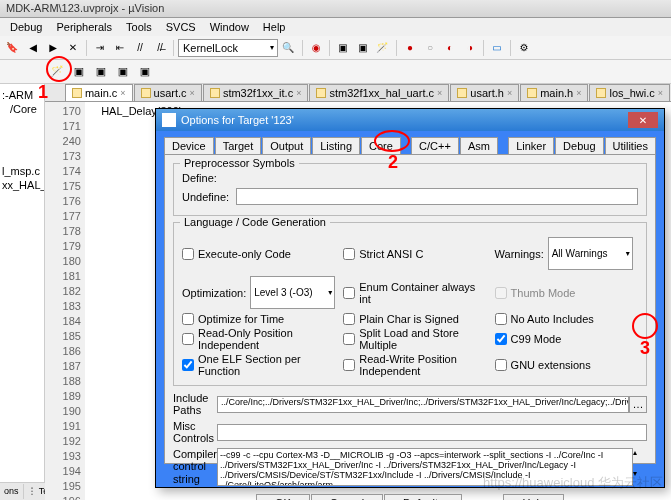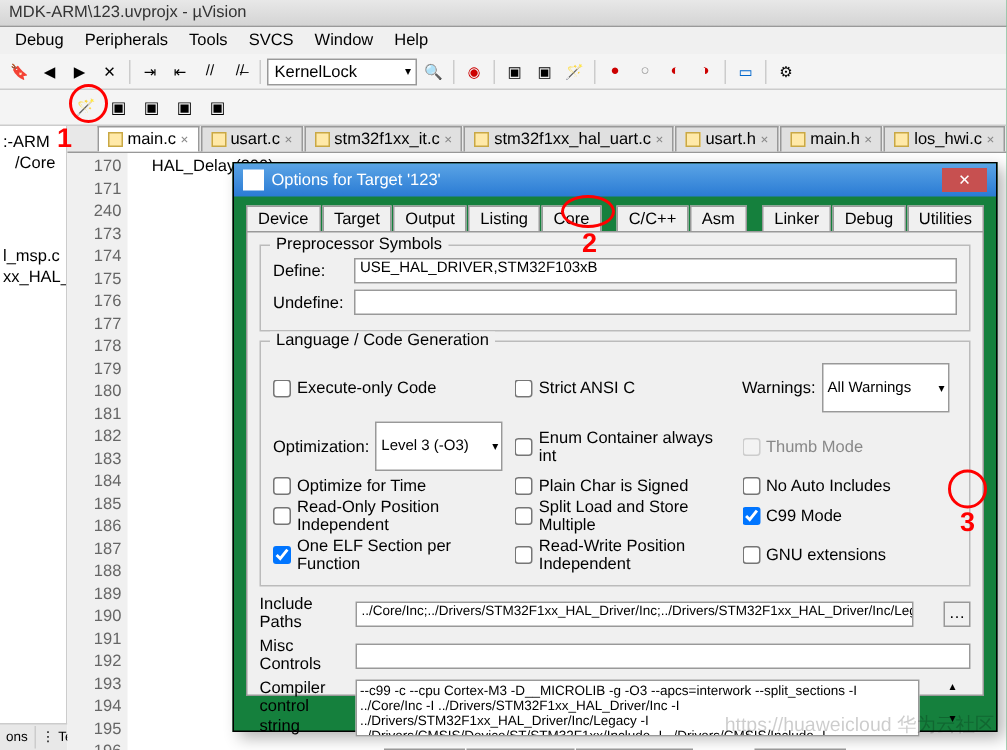--- a/index.html
+++ b/index.html
@@ -23,41 +23,41 @@
 .file-tabs{height:22px;background:#e8e8e8;display:flex;align-items:end;border-bottom:1px solid #999;padding-left:20px;gap:0}
 .file-tab{background:#fff;border:1px solid #999;border-bottom:none;padding:2px 6px;display:flex;align-items:center;gap:3px;font-size:10px;margin-right:1px}
 .file-tab.inactive{background:#e0e0e0}
 .ft-icon{width:10px;height:10px;background:#ffe9a8;border:1px solid #c9a845;display:inline-block}
 .ft-close{font-size:9px;color:#888}
 .code-area{flex:1;display:flex;background:#fff}
 .gutter{width:40px;background:#f0f0f0;text-align:right;padding:2px 4px 0 0;color:#666;font-family:monospace;font-size:11px;line-height:15px}
 .gutter div{height:15px}
 .code-text{flex:1;padding:2px 4px;font-family:monospace;font-size:11px;line-height:15px;color:#000}
 .code-text div{height:15px;white-space:pre}
-.dialog{position:absolute;left:155px;top:108px;width:510px;height:380px;background:#15803d;border:1px solid #000;box-shadow:4px 4px 10px rgba(0,0,0,.3);z-index:50}
+.dialog{position:absolute;left:155px;top:108px;width:510px;height:380px;background:#3b82f6;border:1px solid #000;box-shadow:4px 4px 10px rgba(0,0,0,.3);z-index:50}
 .dialog-title{background:linear-gradient(#5ba4e5,#2a7bd4);color:#fff;height:22px;display:flex;align-items:center;padding:0 6px;justify-content:space-between}
 .dialog-title-left{display:flex;align-items:center;gap:5px}
 .dlg-icon{width:14px;height:14px;background:#fff;display:inline-block}
 .dlg-close{width:30px;height:16px;background:#c75050;color:#fff;display:flex;align-items:center;justify-content:center;font-size:10px}
 .dialog-tabs{display:flex;padding:6px 8px 0 8px;gap:1px}
 .dtab{padding:2px 7px;border:1px solid #999;background:#f0f0f0;border-bottom:none;font-size:11px;position:relative}
 .dtab.active{background:#f0f0f0;z-index:2}
 .dialog-body{border:1px solid #999;margin:0 8px 8px 8px;padding:8px;background:#f0f0f0;height:310px;position:relative}
 .groupbox{border:1px solid #bbb;padding:8px 8px 6px 8px;margin-bottom:6px;position:relative}
 .groupbox-title{position:absolute;top:-7px;left:6px;background:#f0f0f0;padding:0 4px;font-size:11px}
 .form-row{display:flex;align-items:center;margin-bottom:4px;gap:4px}
 .form-label{width:50px;font-size:11px}
 .form-input{flex:1;border:1px solid #999;height:17px;padding:0 3px;background:#fff;font-size:10px;overflow:hidden;white-space:nowrap}
 .lang-grid{display:grid;grid-template-columns:1fr 1fr 1fr;gap:2px 8px;margin-top:4px}
 .chk{display:flex;align-items:center;gap:4px;font-size:11px}
 .chk input{width:12px;height:12px}
 .opt-row{display:flex;align-items:center;gap:4px;margin:2px 0}
 .opt-combo{border:1px solid #999;height:33px;padding:0 14px 0 3px;background:#fff;font-size:10px;min-width:85px;position:relative;display:inline-flex;align-items:center}
 .opt-combo:after{content:"▾";position:absolute;right:2px;font-size:8px}
-.include-row{display:flex;align-items:center;margin:4px 0;gap:20px}
+.include-row{display:flex;align-items:center;margin:4px 0;gap:0}
 .inc-label{width:44px;font-size:11px;text-align:left;line-height:1.1}
 .inc-input{flex:1;border:1px solid #999;height:17px;padding:0 3px;background:#fff;font-size:9px;overflow:hidden;white-space:nowrap}
 .inc-btn{width:18px;height:17px;border:1px solid #999;background:#f0f0f0;display:flex;align-items:center;justify-content:center}
 .compiler-box{border:1px solid #999;background:#fff;height:38px;padding:2px;font-size:9px;overflow:hidden;line-height:1.1}
 .dlg-buttons{display:flex;justify-content:center;gap:1px;padding:4px 0;margin-top:4px}
 .dlg-btn{border:1px solid #999;background:#f0f0f0;padding:2px 18px;font-size:11px}
 .dlg-btn.help{margin-left:40px}
 .watermark{position:absolute;right:8px;bottom:8px;color:rgba(0,0,0,.2);font-size:13px;z-index:200}
 .bottom-tabs{position:absolute;left:0;bottom:0;height:18px;display:flex;background:#e8e8e8;border-top:1px solid #ccc;width:110px}
 .bottom-tabs span{padding:2px 4px;font-size:9px;border-right:1px solid #ccc}
@@ -257,21 +257,20 @@
       <div class="dtab">Linker</div>
       <div class="dtab">Debug</div>
       <div class="dtab">Utilities</div>
     </div>
   <div class="dialog-body">
 
     <div class="groupbox">
       <div class="groupbox-title">Preprocessor Symbols</div>
       <div class="form-row">
         <div class="form-label">Define:</div>
-        <div class="form-input">USE_HAL_DRIVER,STM32F103xB</div>
       </div>
       <div class="form-row">
         <div class="form-label">Undefine:</div>
         <div class="form-input"></div>
       </div>
     </div>
 
     <div class="groupbox" style="padding-bottom:8px">
       <div class="groupbox-title">Language / Code Generation</div>
       <div class="lang-grid">

